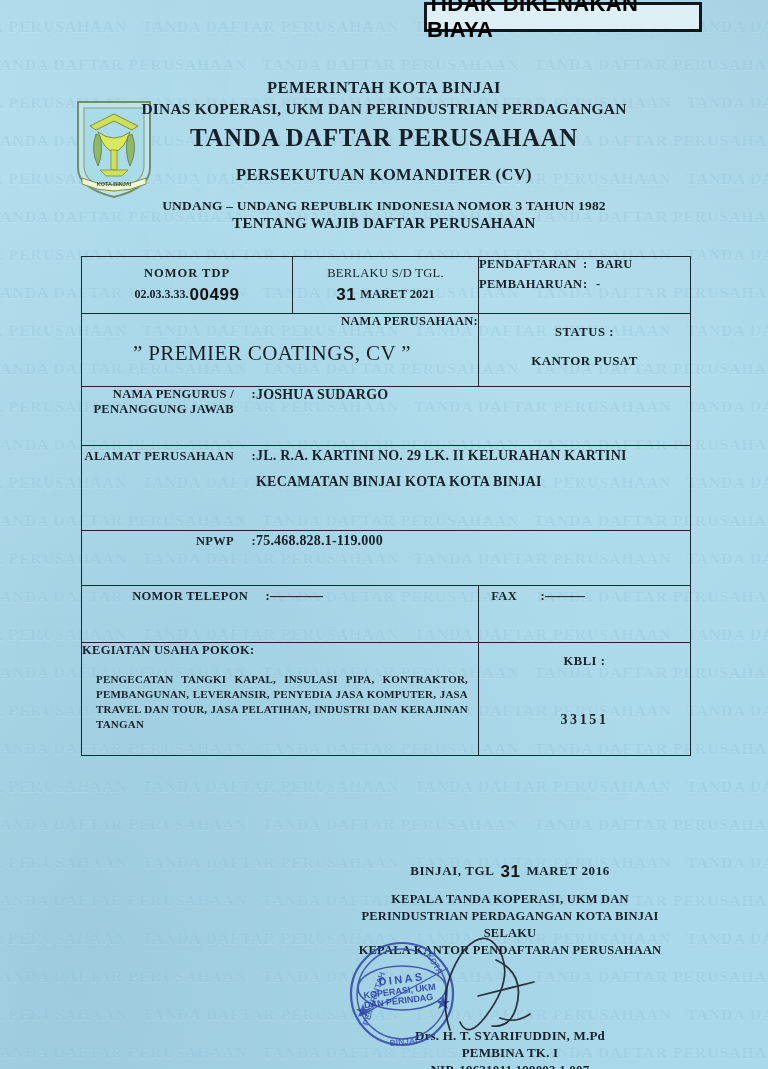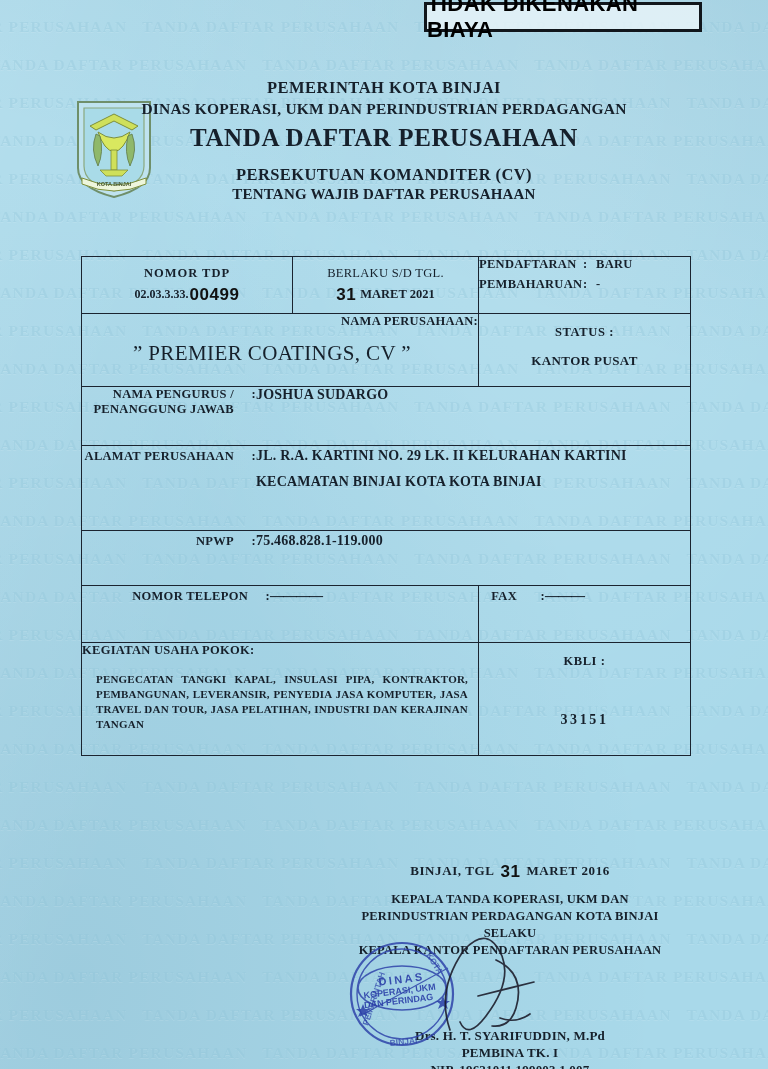--- a/index.html
+++ b/index.html
@@ -328,20 +328,21 @@
     <path d="M10 82 Q42 96 74 82 L74 88 Q42 102 10 88 Z" fill="#eef6dc" stroke="#7d8f3a" stroke-width="1"></path>
     <text x="42" y="90" font-family="'Liberation Sans', sans-serif" font-size="5.5" fill="#4a5a33" text-anchor="middle" font-weight="bold">KOTA BINJAI</text>
   </svg>
 </div>
 
 <div id="header">
   <div class="l1">PEMERINTAH KOTA BINJAI</div>
   <div class="l2">DINAS KOPERASI, UKM DAN PERINDUSTRIAN PERDAGANGAN</div>
   <div class="l3">TANDA DAFTAR PERUSAHAAN</div>
   <div class="l4">PERSEKUTUAN KOMANDITER (CV)</div>
+  <div class="l5">UNDANG – UNDANG REPUBLIK INDONESIA NOMOR 3 TAHUN 1982</div>
   <div class="l6">TENTANG WAJIB DAFTAR PERUSAHAAN</div>
 </div>
 
 <table id="doc-table">
   <colgroup>
     <col style="width:208px">
     <col style="width:3px">
     <col style="width:186px">
     <col style="width:212px">
   </colgroup>

